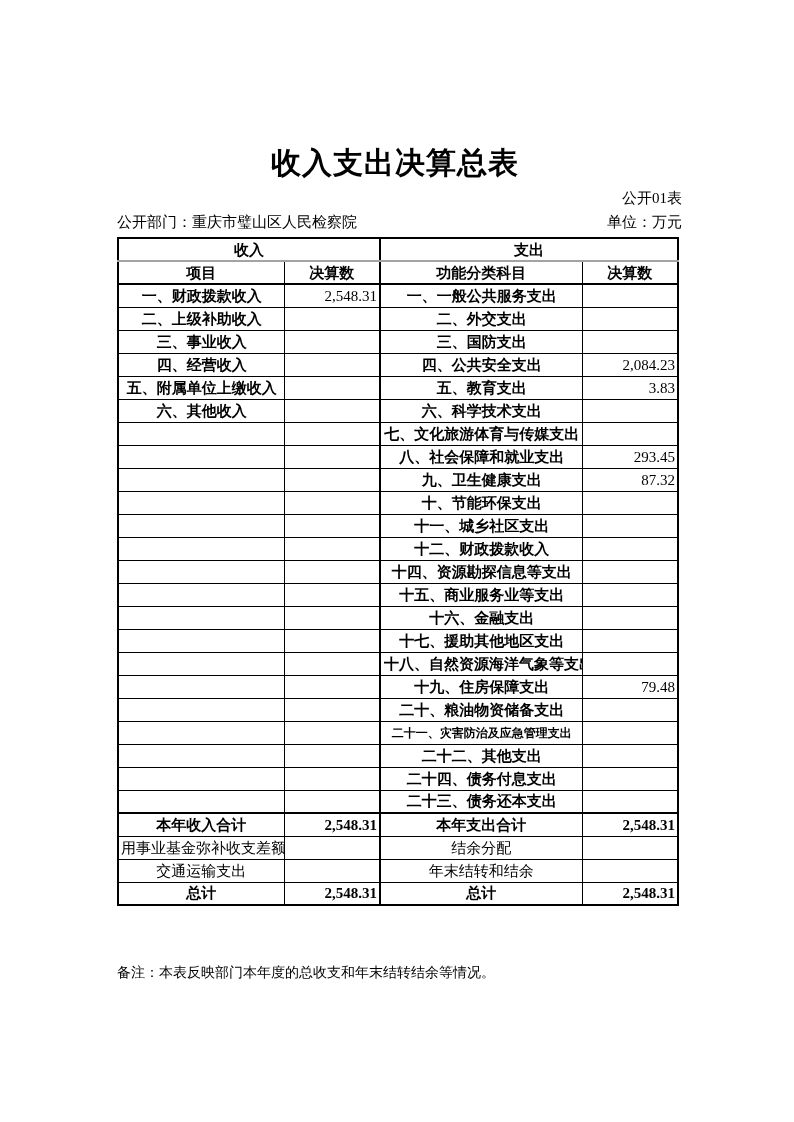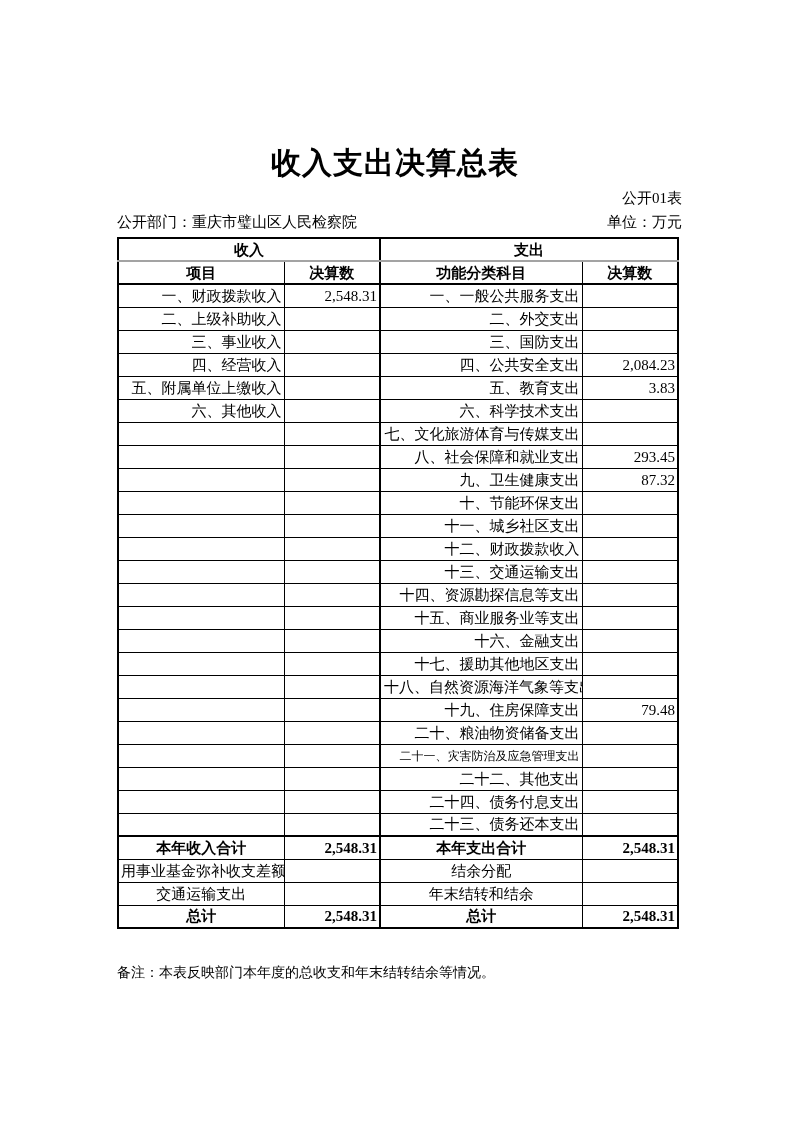--- a/index.html
+++ b/index.html
@@ -38,21 +38,21 @@
     height: 23px;
     font-size: 15px;
     line-height: 16px;
     white-space: nowrap;
     overflow: hidden;
     padding: 0 2px;
   }
   table.fin td.mid { border-left: 2px solid #000; }
   table.fin tr.hrow1 td { font-weight: bold; text-align: center; border-bottom: 2px solid #a3a3a3; margin-left: 24px; }
   table.fin tr.hrow2 td { font-weight: bold; text-align: center; border-bottom: 2px solid #000; }
-  table.fin td.item { text-align: right; padding-left: 3px; }
+  table.fin td.item { text-align: center; padding-left: 3px; font-weight: bold; }
   table.fin td.val  { text-align: right; }
   table.fin td.sum  { text-align: center; }
   table.fin tr.bold td { font-weight: bold; }
   table.fin tr.summary-first td { border-top: 2px solid #000; margin-left: 22px; }
   table.fin td.small { font-size: 12px; }
   .note {
     position: absolute; top: 963px; left: 117px; width: 600px;
     font-size: 14px; line-height: 20px;
   }
 </style>
@@ -156,26 +156,20 @@
       </tr>
       <tr>
         <td class="item"></td>
         <td class="val"></td>
         <td class="item mid">十二、财政拨款收入</td>
         <td class="val"></td>
       </tr>
       <tr>
         <td class="item"></td>
         <td class="val"></td>
-        <td class="item mid">十三、交通运输支出</td>
-        <td class="val"></td>
-      </tr>
-      <tr>
-        <td class="item"></td>
-        <td class="val"></td>
         <td class="item mid">十四、资源勘探信息等支出</td>
         <td class="val"></td>
       </tr>
       <tr>
         <td class="item"></td>
         <td class="val"></td>
         <td class="item mid">十五、商业服务业等支出</td>
         <td class="val"></td>
       </tr>
       <tr>

